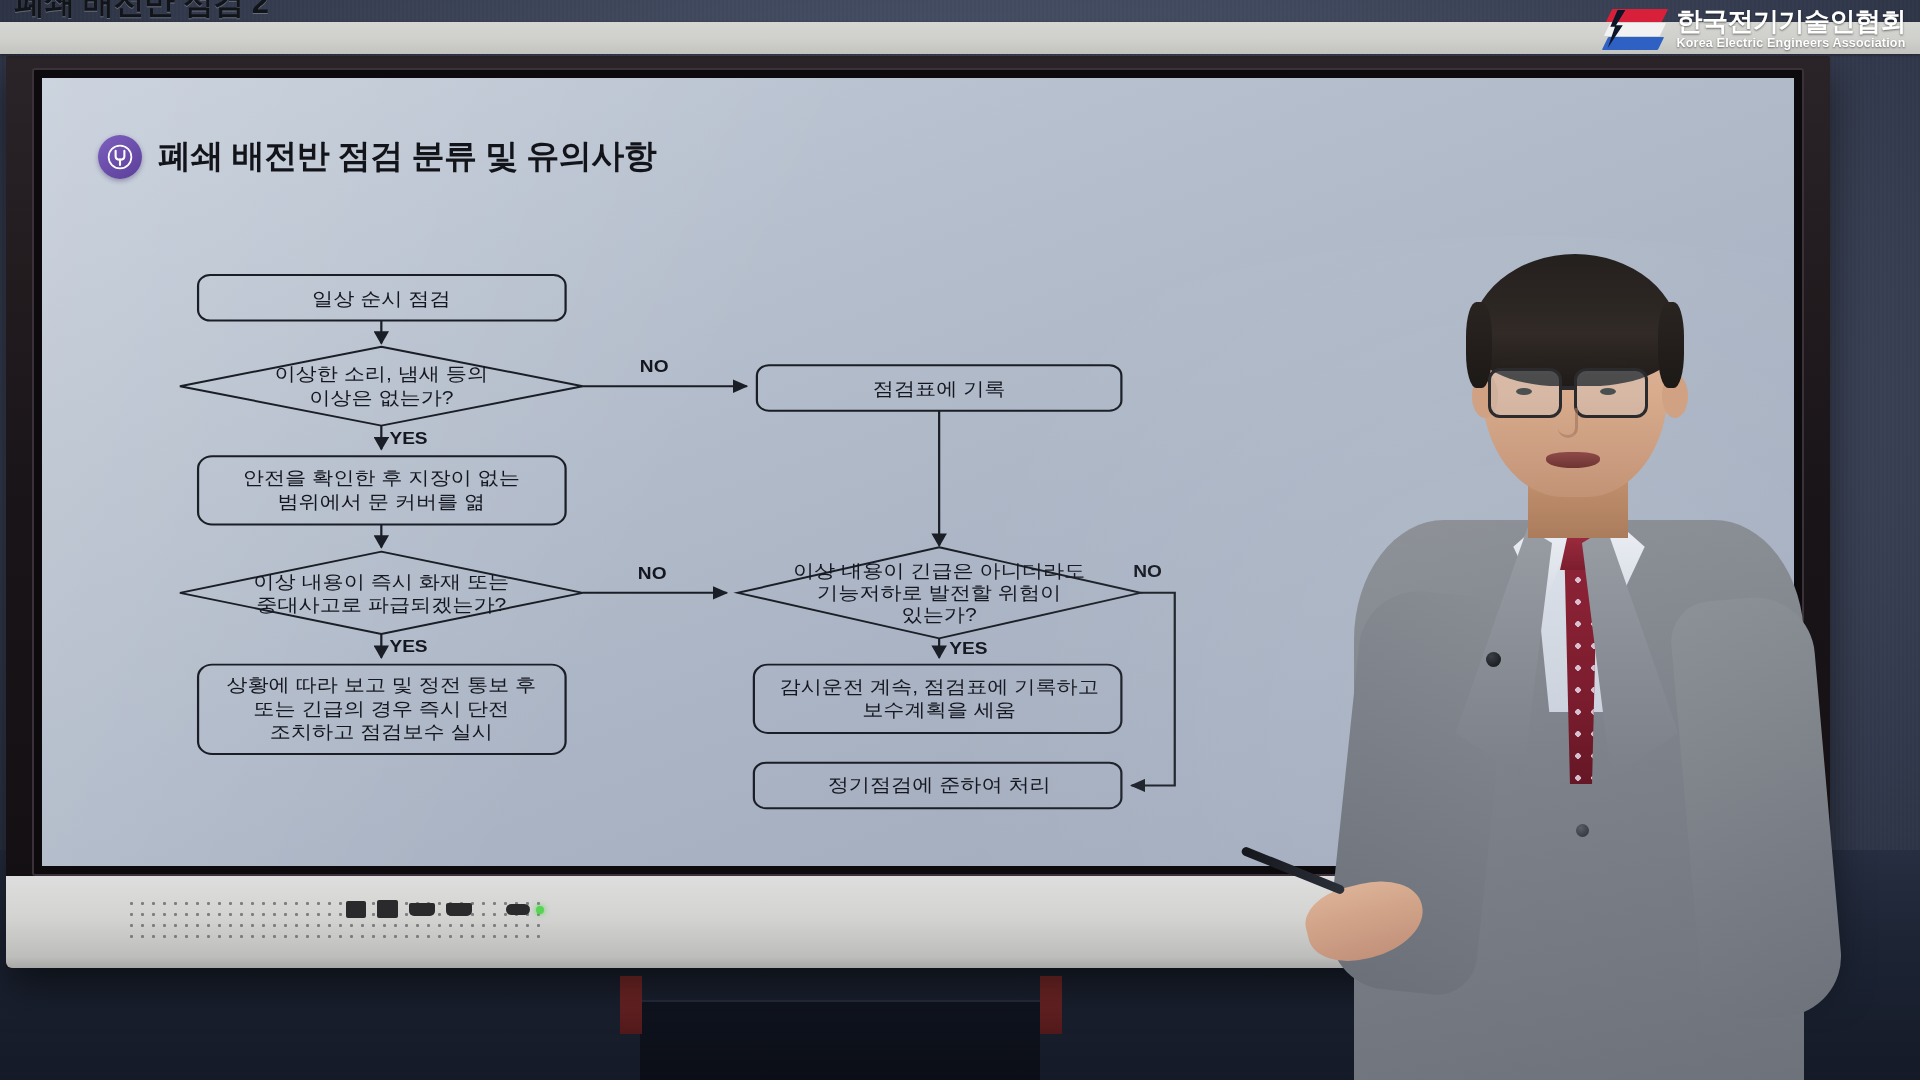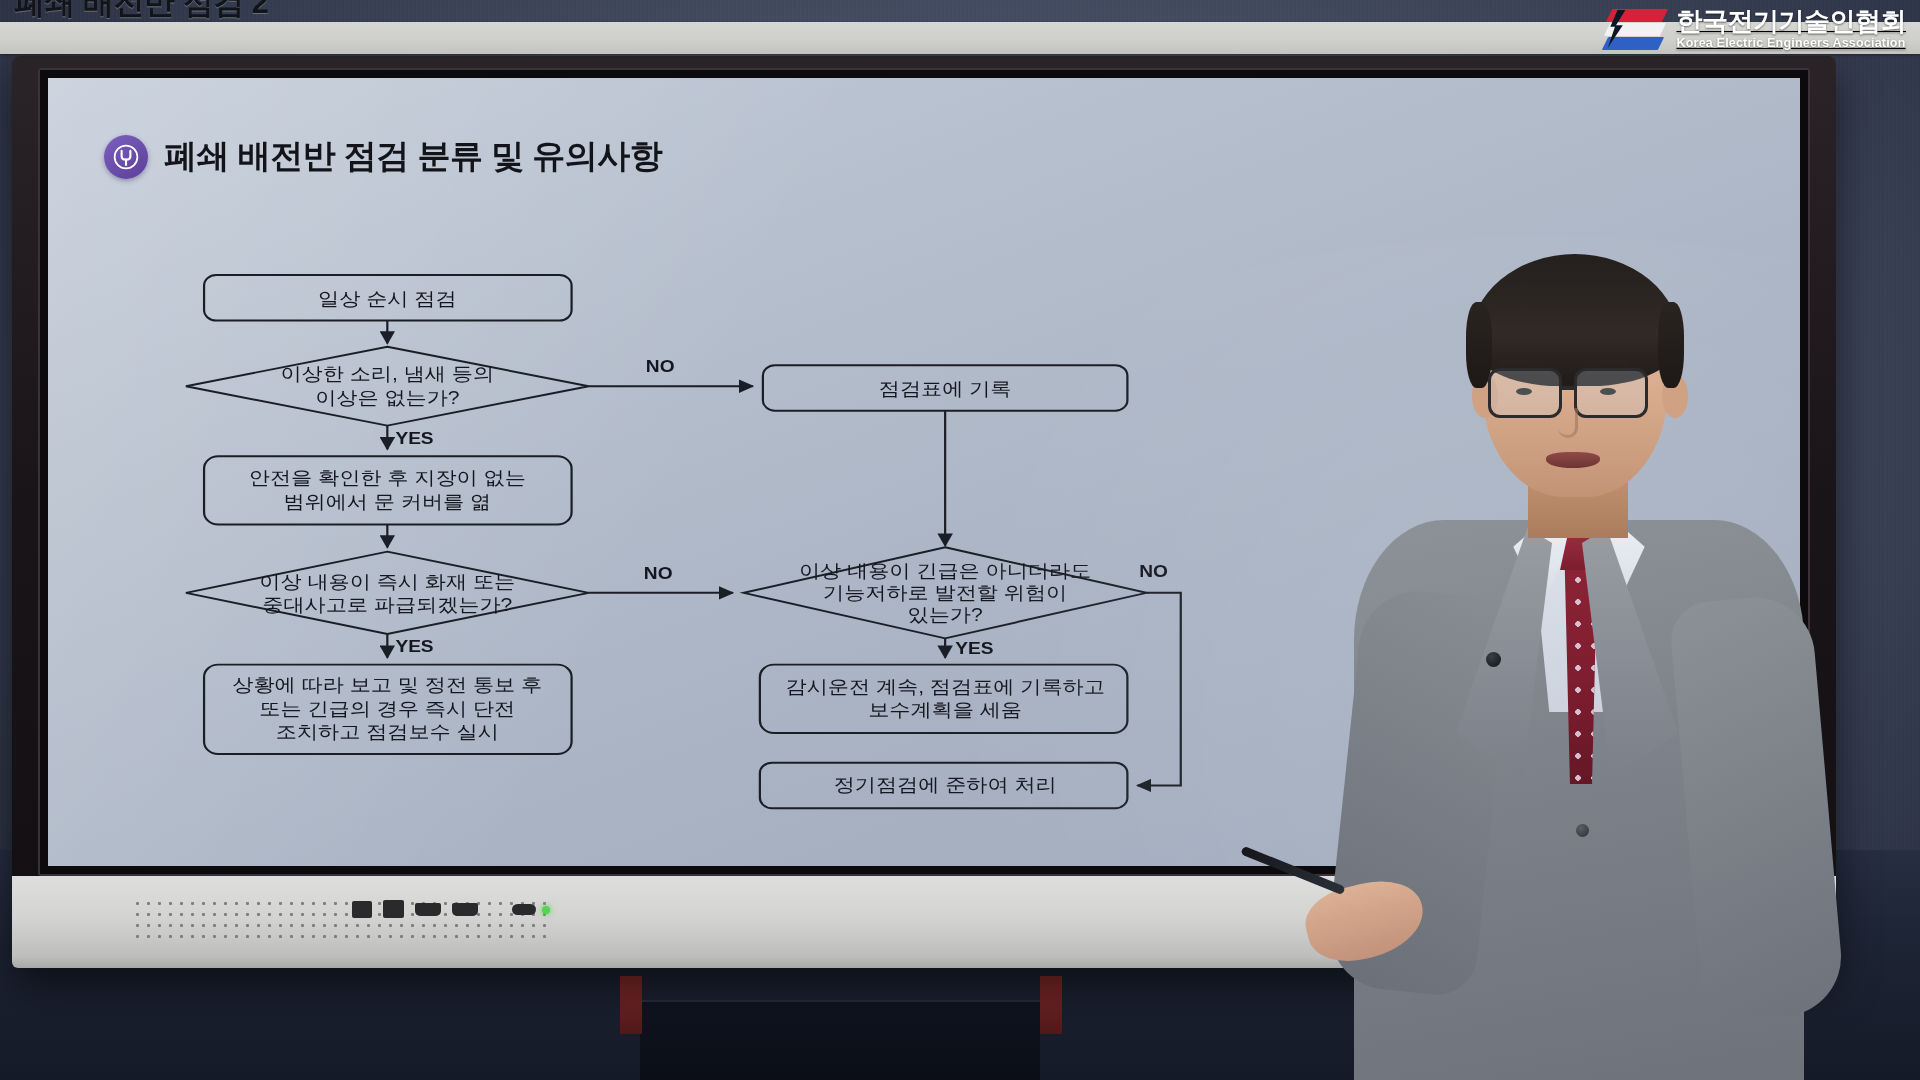--- a/index.html
+++ b/index.html
@@ -74,38 +74,38 @@
   }
   .lm-red   { top:3px;  left:12px; background:#d8203a; }
   .lm-white { top:17px; left:10px; background:#f2f2f2; }
   .lm-blue  { top:31px; left:8px;  background:#2f61c4; }
   .lm-flash {
     position:absolute; left:6px; top:4px;
     width:26px; height:38px;
     background:#0d1526;
     clip-path: polygon(58% 0%, 30% 44%, 48% 44%, 20% 100%, 78% 40%, 52% 40%, 88% 0%);
   }
-  .logo-text { line-height:1;text-decoration:underline; }
+  .logo-text { line-height:1; }
   .logo-kr {
     font-size: 26px; font-weight: 700; color: #ffffff;
     letter-spacing: -0.5px; white-space:nowrap;
     text-shadow: 0 1px 2px rgba(0,0,0,0.5);
   }
   .logo-en {
     font-size: 12.5px; font-weight: 700; color: #ffffff;
     letter-spacing: 0.2px; white-space:nowrap; margin-top:2px;
     text-shadow: 0 1px 2px rgba(0,0,0,0.5);
   }
 
   
   .tv {
-    position:absolute; left:12px; top:56px;
+    position:absolute; left:6px; top:56px;
     width: 1824px; height: 912px;
     background: linear-gradient(180deg,#2a2327 0%, #191417 50%, #120f12 100%);
-    border-radius: 8px;
+    border-radius: 2px;
     box-shadow: 0 18px 40px rgba(0,0,0,0.55);
     z-index: 20;
   }
   .tv-bezel {
     position:absolute; left:26px; top:12px; right:26px; bottom:92px;
     background:#0c0a0c;
     border:2px solid #3a3238;
     border-radius: 3px;
   }
   .tv-screen {

